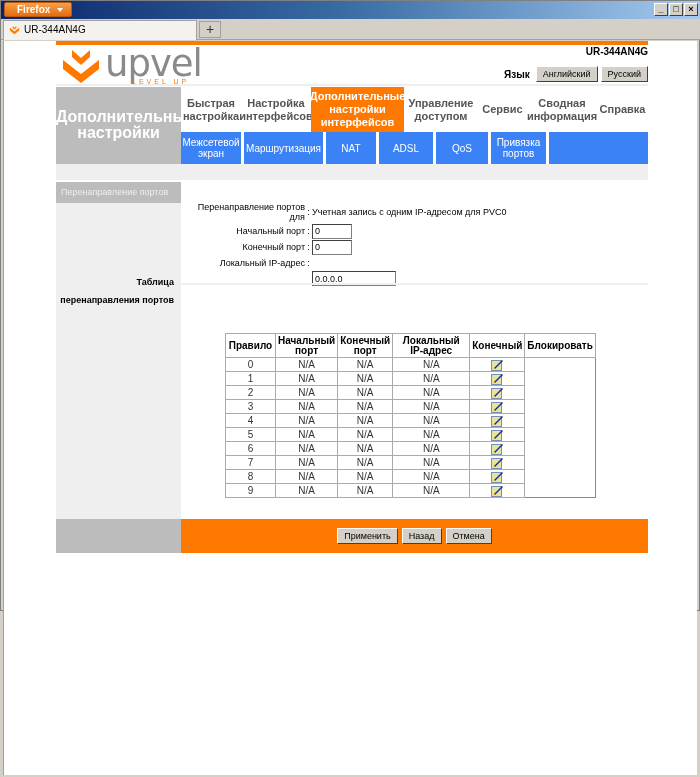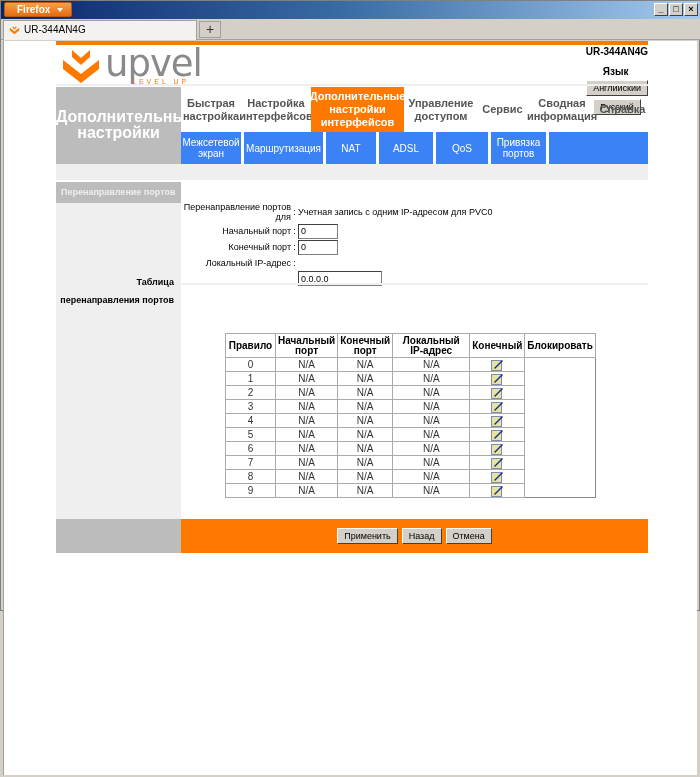--- a/index.html
+++ b/index.html
@@ -14,36 +14,36 @@
   .tab { position: absolute; left: 2px; top: 1px; width: 194px; height: 20px; background: #f3f2ee; border: 1px solid #a0a0a0; border-bottom: none; font-size: 10px; line-height: 18px; padding-left: 20px; color: #000; }
   .tab-icon { position: absolute; left: 5px; top: 4px; width: 11px; height: 11px; }
   .newtab { position: absolute; left: 198px; top: 2px; width: 22px; height: 17px; background: #d4d0c8; border: 1px solid #a0a0a0; font-size: 14px; line-height: 14px; text-align: center; color: #333; }
   .viewport { position: absolute; left: 2px; top: 40px; width: 694px; height: 734px; background: #fff; border-left: 1px solid #a0a0a0; }
   .page { position: absolute; left: 52px; top: 0; width: 592px; }
   .top-line { position: absolute; left: 0; top: 0; width: 592px; height: 4px; background: #ff7800; }
   .logo { position: absolute; left: 5px; top: 5px; width: 130px; height: 40px; }
   .logo-text { position: absolute; left: 44px; top: -4px; font-size: 37px; color: #8a8a8a; letter-spacing: -1px; font-family: "DejaVu Sans", sans-serif; }
   .logo-sub { position: absolute; left: 71px; top: 32px; font-size: 7px; color: #ff7800; letter-spacing: 3px; }
   .model { position: absolute; right: 0; top: 5px; font-size: 10px; font-weight: bold; color: #000; }
-  .lang { position: absolute; right: 0; top: 25px; display: flex; align-items: center; gap: 3px; flex-direction: column; }
+  .lang { position: absolute; right: 0; top: 25px; display: flex; align-items: center; gap: 3px; }
   .lang-label { font-size: 10px; font-weight: bold; margin-right: 3px; }
   .btn { background: #d4d0c8; border: 1px solid; border-color: #fff #404040 #404040 #fff; font-size: 9px; padding: 1px 6px; font-family: "Liberation Sans", sans-serif; color: #000; height: 16px; line-height: 12px; }
   .header-sep { position: absolute; left: 0; top: 43px; width: 592px; height: 2px; background: #eee; }
   .nav-left { position: absolute; left: 0; top: 46px; width: 125px; height: 77px; background: #bcbcbc; color: #fff; font-size: 16px; font-weight: bold; text-align: center; padding-top: 22px; line-height: 16px; }
   .nav-main { position: absolute; left: 125px; top: 46px; width: 467px; height: 45px; display: flex; }
   .nav-item { font-size: 11px; font-weight: bold; color: #555; text-align: center; line-height: 13px; display: flex; align-items: center; justify-content: center; height: 45px; }
   .nav-item.active { background: #ff7800; color: #fff; }
   .nav-sub { position: absolute; left: 125px; top: 91px; width: 467px; height: 32px; background: #3b82f6; display: flex; justify-content: flex-end; }
   .sub-item { color: #fff; font-size: 10px; text-align: center; line-height: 11px; display: flex; align-items: center; justify-content: center; height: 32px; border-right: 3px solid #fff; }
   .sub-item.last { border-right: none; flex: 1; }
   .strip { position: absolute; left: 0; top: 123px; width: 592px; height: 16px; background: #efefef; }
-  .side-section { position: absolute; left: 0; top: 141px; width: 125px; height: 21px; background: #bcbcbc; color: #eee; font-size: 9px; font-weight: bold; line-height: 21px; padding-left: 5px; }
+  .side-section { position: absolute; left: 0; top: 141px; width: 125px; height: 21px; background: #bcbcbc; color: #eee; font-size: 9px; font-weight: normal; line-height: 21px; padding-left: 5px; }
   .side-col { position: absolute; left: 0; top: 162px; width: 125px; height: 316px; background: #efefef; }
   .table-label { position: absolute; left: 0; top: 232px; width: 118px; text-align: right; font-size: 9px; font-weight: bold; line-height: 18px; color: #000; }
-  .form { position: absolute; left: 111px; top: 160px; width: 467px; font-size: 9px; color: #000; }
+  .form { position: absolute; left: 125px; top: 160px; width: 467px; font-size: 9px; color: #000; }
   .frow { display: flex; align-items: center; height: 16px; }
   .flabel { width: 124px; text-align: right; line-height: 10px; }
   .fsep { width: 7px; text-align: center; }
   .finput { height: 15px; border: 1px solid #7f7f7f; border-top-color: #404040; border-left-color: #404040; font-size: 9px; padding-left: 2px; font-family: "Liberation Sans", sans-serif; background: #fff; }
   .form-sep { position: absolute; left: 125px; top: 242px; width: 467px; height: 2px; background: #f0f0f0; }
   .rules { position: absolute; left: 169px; top: 292px; border-collapse: collapse; font-size: 10px; color: #000; border: 1px solid #888; }
   .rules th { font-weight: bold; border: 1px solid #aaa; height: 24px; line-height: 10px; padding: 0 2px; }
   .rules td { border: 1px solid #aaa; height: 14px; text-align: center; line-height: 12px; color: #333; }
   .rules td.blank { border: none; }
   .edit-icon { display: inline-block; width: 12px; height: 12px; vertical-align: middle; }

